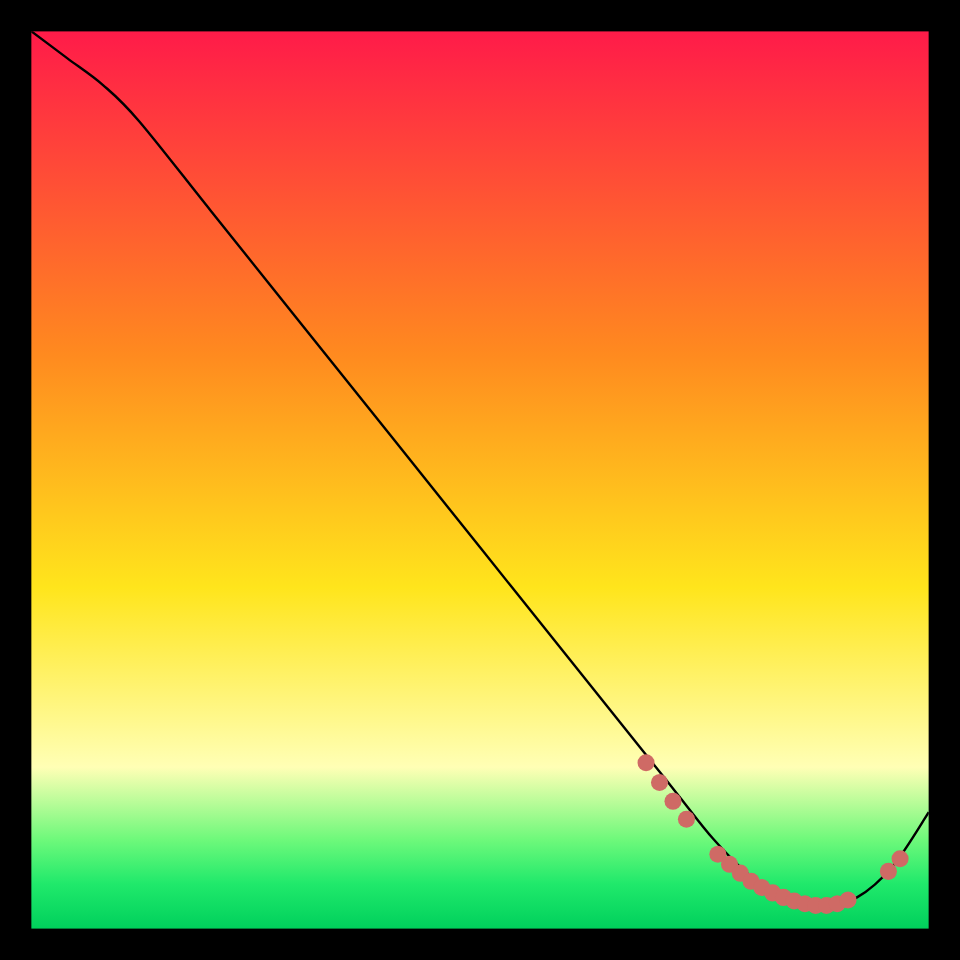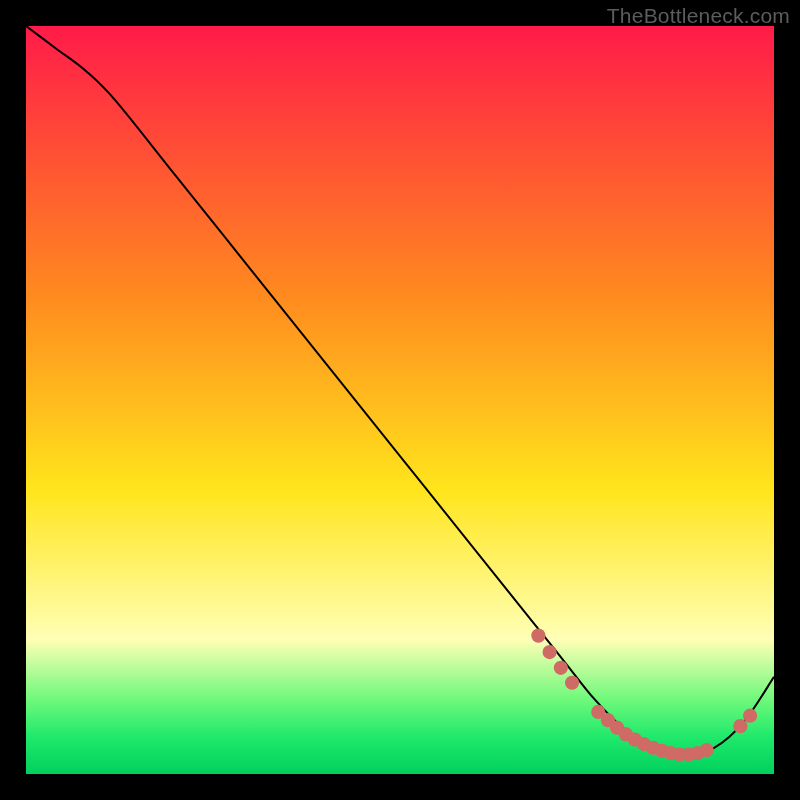--- a/index.html
+++ b/index.html
@@ -87,15 +87,14 @@
           <circle cx="88.6" cy="97.4" r="0.95" fill="#cf6a65"></circle>
           <circle cx="89.8" cy="97.2" r="0.95" fill="#cf6a65"></circle>
           <circle cx="91" cy="96.8" r="0.95" fill="#cf6a65"></circle>
           <circle cx="95.5" cy="93.6" r="0.95" fill="#cf6a65"></circle>
           <circle cx="96.8" cy="92.2" r="0.95" fill="#cf6a65"></circle>
         </g>
     </svg>
 
   </div>
 
-  <div class="watermark">TheBottleneck.com</div>
 
 </div>
 
 </body></html>

